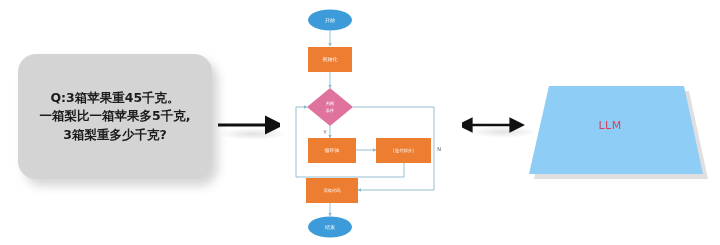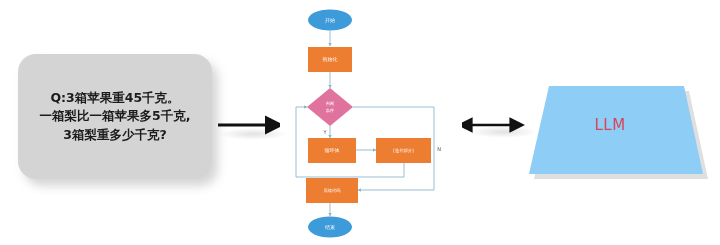--- a/index.html
+++ b/index.html
@@ -98,21 +98,21 @@
   #llm-label {
     position: absolute;
     left: 0;
     top: 0;
     width: 196px;
     height: 86px;
     display: flex;
     align-items: center;
     justify-content: center;
     font-family: "DejaVu Sans", "Liberation Sans", sans-serif;
-    font-size: 15px;
+    font-size: 11px;
     color: #d6455c;
     letter-spacing: 0.5px;
     pointer-events: none;
   }
 </style>
 </head>
 <body>
 
 <div id="stage">
 

